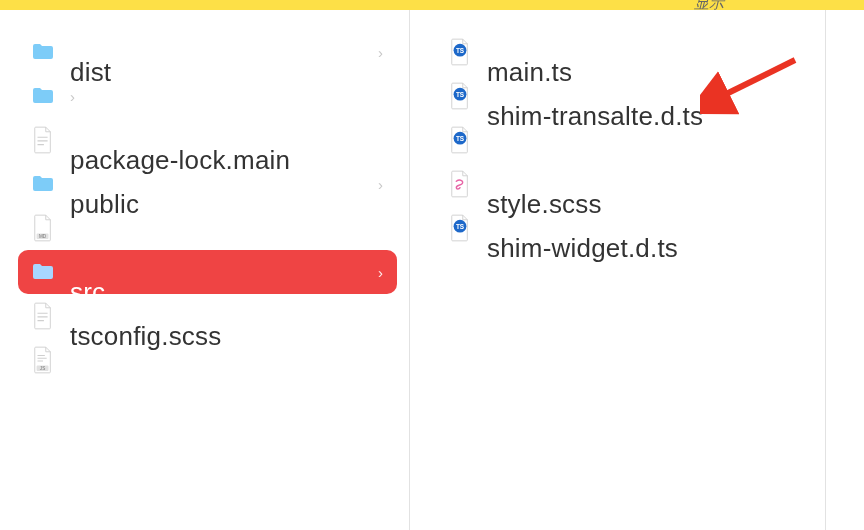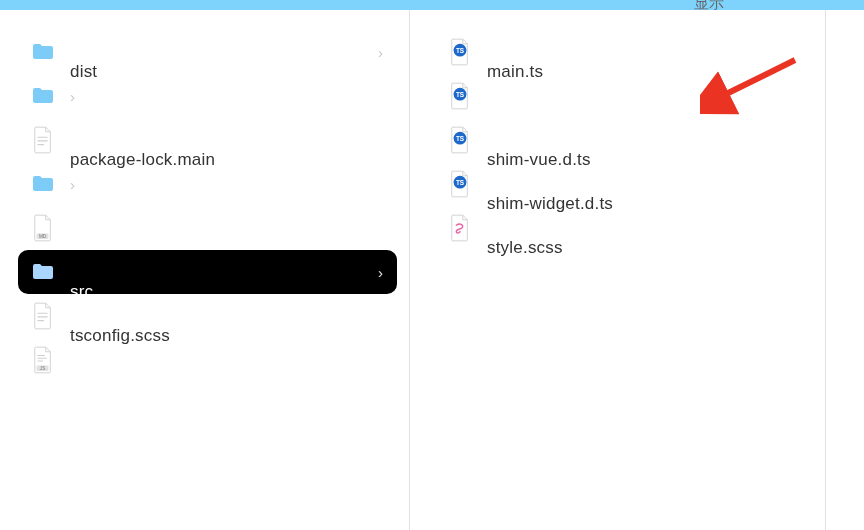--- a/index.html
+++ b/index.html
@@ -7,22 +7,23 @@
       width: 864px;
       height: 530px;
       font-family: -apple-system, BlinkMacSystemFont, "Segoe UI", Helvetica, Arial, sans-serif;
       font-size: 20px;
       color: #333;
       background: #fff;
       overflow: hidden;
     }
     .topbar {
       height: 10px;
-      background: #7dd3fc;
+      background: #fde047;
       position: relative;
+      font-style: italic;
     }
     .topbar-label {
       position: absolute;
       right: 140px;
       top: -6px;
       color: #666;
       font-size: 15px;
     }
     .columns {
       display: flex;
@@ -38,36 +39,36 @@
     .item {
       display: flex;
       align-items: center;
       height: 44px;
       padding: 0 10px;
       border-radius: 10px;
       cursor: default;
       white-space: nowrap;
     }
     .item.selected {
-      background: #000000;
+      background: #ef4444;
       color: #fff;
       justify-content: flex-end;
     }
     .icon-slot {
       width: 30px;
       height: 30px;
       margin-right: 12px;
       display: flex;
       align-items: center;
       justify-content: center;
       flex-shrink: 0;
     }
     .label {
       flex: 1;
-      font-size: 17px;
+      font-size: 26px;
       letter-spacing: 0.2px;
       margin-top: 40px;
     }
     .chevron {
       color: #c8c8c8;
       font-size: 15px;
       margin-right: 4px;
     }
     .item.selected .chevron { color: rgba(255,255,255,0.9); }
     
@@ -113,20 +114,21 @@
   </svg>
 </span>
         <span class="label">package-lock.main</span>
       </div>
       <div class="item">
         <span class="icon-slot">
   <svg viewBox="0 0 24 24" width="28" height="24">
     <path d="M2 6a2 2 0 0 1 2-2h5l2 2h9a2 2 0 0 1 2 2v9a2 2 0 0 1-2 2H4a2 2 0 0 1-2-2V6z" fill="#7dccf8"></path>
   </svg>
 </span>
+        <span class="label">public</span>
         <span class="chevron">›</span>
       </div>
       <div class="item">
         <span class="icon-slot">
   <svg viewBox="0 0 24 30" width="22" height="28">
     <path d="M4 1h11l5 5v22a1 1 0 0 1-1 1H4a1 1 0 0 1-1-1V2a1 1 0 0 1 1-1z" fill="#fff" stroke="#cfcfcf"></path>
     <path d="M15 1v5h5" fill="none" stroke="#cfcfcf"></path>
     <rect x="5" y="21" width="13" height="6" rx="1" fill="#e1e1e1"></rect>
     <text x="11.5" y="26" text-anchor="middle" font-size="5" fill="#777" font-family="Arial">MD</text>
   </svg>
@@ -177,52 +179,52 @@
       </div>
       <div class="item">
         <span class="icon-slot">
   <svg viewBox="0 0 24 30" width="22" height="28">
     <path d="M4 1h11l5 5v22a1 1 0 0 1-1 1H4a1 1 0 0 1-1-1V2a1 1 0 0 1 1-1z" fill="#fff" stroke="#cfcfcf"></path>
     <path d="M15 1v5h5" fill="none" stroke="#cfcfcf"></path>
     <circle cx="12" cy="13" r="7" fill="#1d68c9"></circle>
     <text x="12" y="16" text-anchor="middle" font-size="7" fill="#fff" font-family="Arial" font-weight="bold">TS</text>
   </svg>
 </span>
-      </div>
-      <div class="item">
-        <span class="icon-slot">
-  <svg viewBox="0 0 24 30" width="22" height="28">
-    <path d="M4 1h11l5 5v22a1 1 0 0 1-1 1H4a1 1 0 0 1-1-1V2a1 1 0 0 1 1-1z" fill="#fff" stroke="#cfcfcf"></path>
-    <path d="M15 1v5h5" fill="none" stroke="#cfcfcf"></path>
-    <circle cx="12" cy="13" r="7" fill="#1d68c9"></circle>
-    <text x="12" y="16" text-anchor="middle" font-size="7" fill="#fff" font-family="Arial" font-weight="bold">TS</text>
-  </svg>
-</span>
-        <span class="label">shim-vue.d.ts</span>
+        <span class="label">shim-transalte.d.ts</span>
+      </div>
+      <div class="item">
+        <span class="icon-slot">
+  <svg viewBox="0 0 24 30" width="22" height="28">
+    <path d="M4 1h11l5 5v22a1 1 0 0 1-1 1H4a1 1 0 0 1-1-1V2a1 1 0 0 1 1-1z" fill="#fff" stroke="#cfcfcf"></path>
+    <path d="M15 1v5h5" fill="none" stroke="#cfcfcf"></path>
+    <circle cx="12" cy="13" r="7" fill="#1d68c9"></circle>
+    <text x="12" y="16" text-anchor="middle" font-size="7" fill="#fff" font-family="Arial" font-weight="bold">TS</text>
+  </svg>
+</span>
+      </div>
+      <div class="item">
+        <span class="icon-slot">
+  <svg viewBox="0 0 24 30" width="22" height="28">
+    <path d="M4 1h11l5 5v22a1 1 0 0 1-1 1H4a1 1 0 0 1-1-1V2a1 1 0 0 1 1-1z" fill="#fff" stroke="#cfcfcf"></path>
+    <path d="M15 1v5h5" fill="none" stroke="#cfcfcf"></path>
+    <path d="M8 12c4-3 9 0 6 3-2 2-6 1-6 4 0 2 3 2 4 0" fill="none" stroke="#e765a6" stroke-width="1.6" stroke-linecap="round"></path>
+  </svg>
+</span>
+        <span class="label">style.scss</span>
       </div>
       <div class="item">
         <span class="icon-slot">
   <svg viewBox="0 0 24 30" width="22" height="28">
     <path d="M4 1h11l5 5v22a1 1 0 0 1-1 1H4a1 1 0 0 1-1-1V2a1 1 0 0 1 1-1z" fill="#fff" stroke="#cfcfcf"></path>
     <path d="M15 1v5h5" fill="none" stroke="#cfcfcf"></path>
     <circle cx="12" cy="13" r="7" fill="#1d68c9"></circle>
     <text x="12" y="16" text-anchor="middle" font-size="7" fill="#fff" font-family="Arial" font-weight="bold">TS</text>
   </svg>
 </span>
         <span class="label">shim-widget.d.ts</span>
-      </div>
-      <div class="item">
-        <span class="icon-slot">
-  <svg viewBox="0 0 24 30" width="22" height="28">
-    <path d="M4 1h11l5 5v22a1 1 0 0 1-1 1H4a1 1 0 0 1-1-1V2a1 1 0 0 1 1-1z" fill="#fff" stroke="#cfcfcf"></path>
-    <path d="M15 1v5h5" fill="none" stroke="#cfcfcf"></path>
-    <path d="M8 12c4-3 9 0 6 3-2 2-6 1-6 4 0 2 3 2 4 0" fill="none" stroke="#e765a6" stroke-width="1.6" stroke-linecap="round"></path>
-  </svg>
-</span>
-        <span class="label">style.scss</span>
       </div>
     </div>
 </div>
 
 <svg class="arrow" width="110" height="70">
   <defs>
     <marker id="ah" markerWidth="8" markerHeight="8" refX="2" refY="4" orient="auto">
       <polygon points="0,0 8,4 0,8" fill="#ea3323"></polygon>
     </marker>
   </defs>

